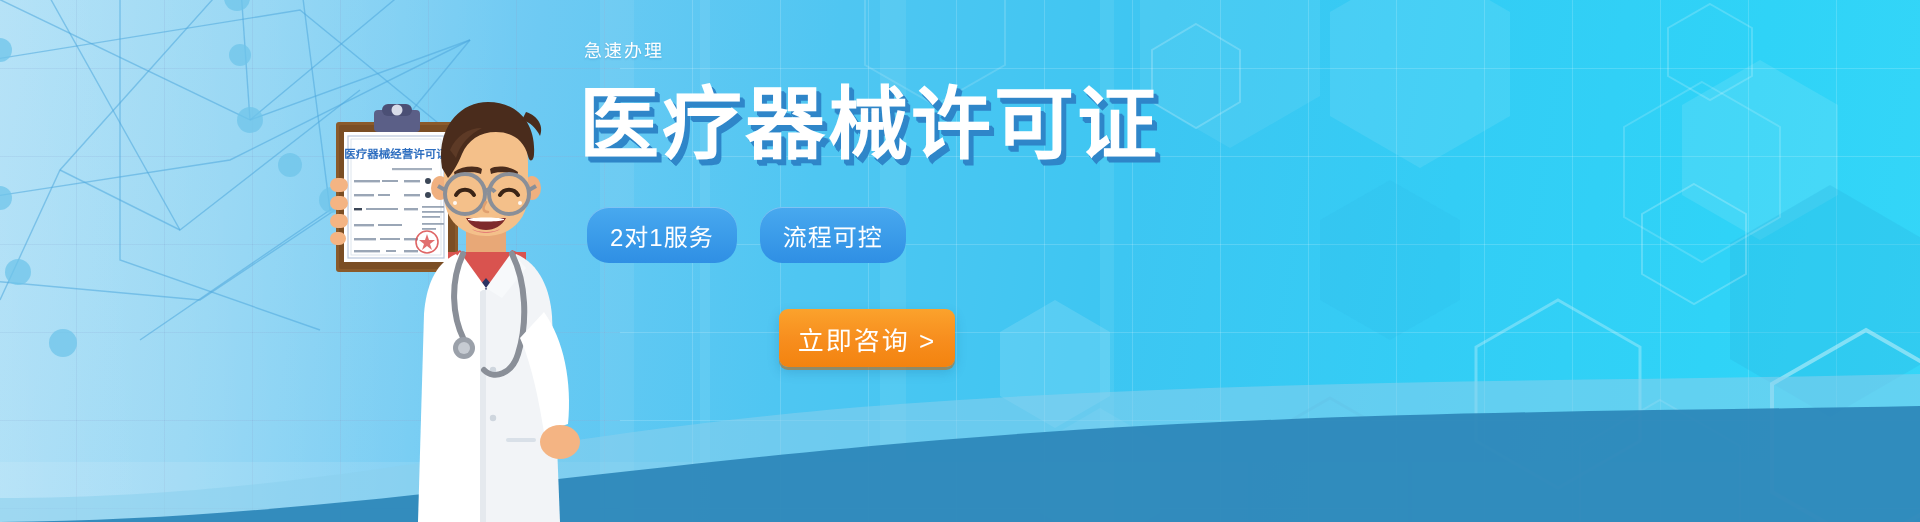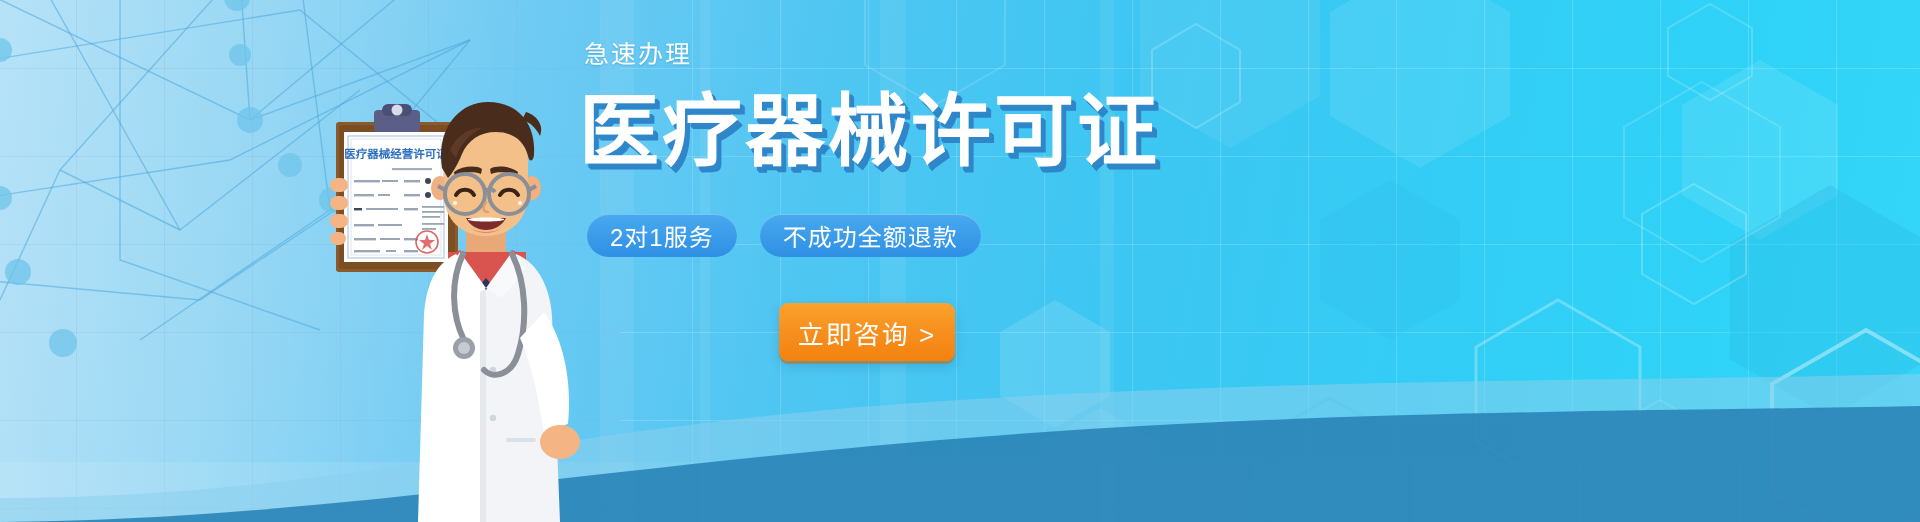--- a/index.html
+++ b/index.html
@@ -41,21 +41,21 @@
   .illustration{
     position:absolute;left:330px;bottom:0;width:310px;height:420px;
   }
   .illus-svg{display:block;width:310px;height:420px;}
 
   
   .content{
     position:absolute;left:583px;top:42px;width:1300px;height:440px;
   }
   .eyebrow{
-    font-size:25px;line-height:1;color:#ffffff;letter-spacing:2px;
+    font-size:18px;line-height:1;color:#ffffff;letter-spacing:2px;
     font-weight:normal;
     text-shadow:0 1px 2px rgba(30,110,170,0.35);
     margin:0 0 24px 1px;
   }
   .headline{
     display:flex;align-items:flex-end;margin:0 0 16px -4px;
     white-space:nowrap;
     gap:8px;
   }
   .hl-main,.hl-accent{
@@ -74,21 +74,21 @@
     color:#fcea16;margin-left:18px;
     text-shadow:
       3px 4px 0 #2f86c9,
       4px 5px 0 #2f86c9,
       5px 6px 0 #2f86c9;
   }
 
   .pills{display:flex;align-items:center;gap:23px;margin-top:41px;margin-left:4px;}
   .pill{
     display:flex;align-items:center;justify-content:center;
-    height:43px;padding:0 23px;border-radius:22px;
+    height:56px;padding:0 23px;border-radius:22px;
     background:linear-gradient(180deg,#48a9ef 0%,#2f8fe4 100%);
     color:#ffffff;font-size:24px;letter-spacing:1px;
     box-shadow:inset 0 1px 0 rgba(255,255,255,0.30);
     white-space:nowrap;
     cursor:pointer;
   }
 
   .cta-wrap{margin-top:46px;margin-left:196px;}
   .cta{
     display:flex;align-items:center;justify-content:center;
@@ -329,21 +329,21 @@
   <div class="content">
 
     <div class="eyebrow">急速办理</div>
 
     <div class="headline">
       <span class="hl-main">医疗器械许可证</span>
     </div>
 
     <div class="pills">
       <div class="pill">2对1服务</div>
-      <div class="pill">不成功全额退款</div>
+      <div class="pill">流程可控</div>
     </div>
 
     <div class="cta-wrap">
       <button class="cta">立即咨询 &gt;</button>
     </div>
 
   </div>
 </div>
 
 </body></html>

